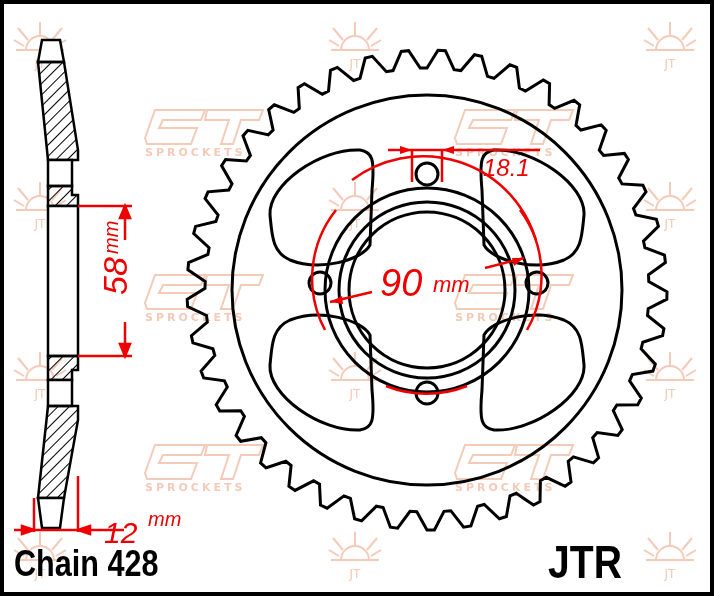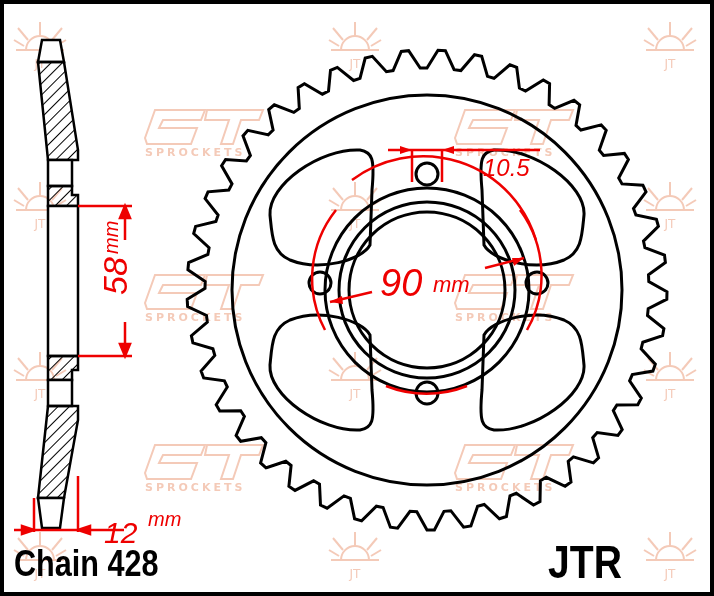--- a/index.html
+++ b/index.html
@@ -121,21 +121,21 @@
     <line x1="388" y1="150" x2="540" y2="150"></line>
   </g>
   <g fill="#e00">
     <path d="M330 302 L342 296 L343 304 Z"></path>
     <path d="M524 258 L512 258 L514 266 Z"></path>
     <path d="M412 150 L400 146 L400 154 Z"></path>
     <path d="M442 150 L454 146 L454 154 Z"></path>
   </g>
 </svg>
 
-<div class="red" style="left:483px;top:154px;font-size:24px;">10.5</div>
+<div class="red" style="left:483px;top:154px;font-size:24px;">18.1</div>
 
 <div class="red" style="left:380px;top:262px;font-size:38px;">90</div>
 <div class="red" style="left:433px;top:272px;font-size:22px;">mm</div>
 
 <div class="red" style="left:96px;top:295px;font-size:34px;transform:rotate(-90deg);transform-origin:left top;">58</div>
 <div class="red" style="left:100px;top:254px;font-size:20px;transform:rotate(-90deg);transform-origin:left top;">mm</div>
 
 <div class="red" style="left:104px;top:516px;font-size:30px;">12</div>
 <div class="red" style="left:148px;top:508px;font-size:20px;">mm</div>
 

